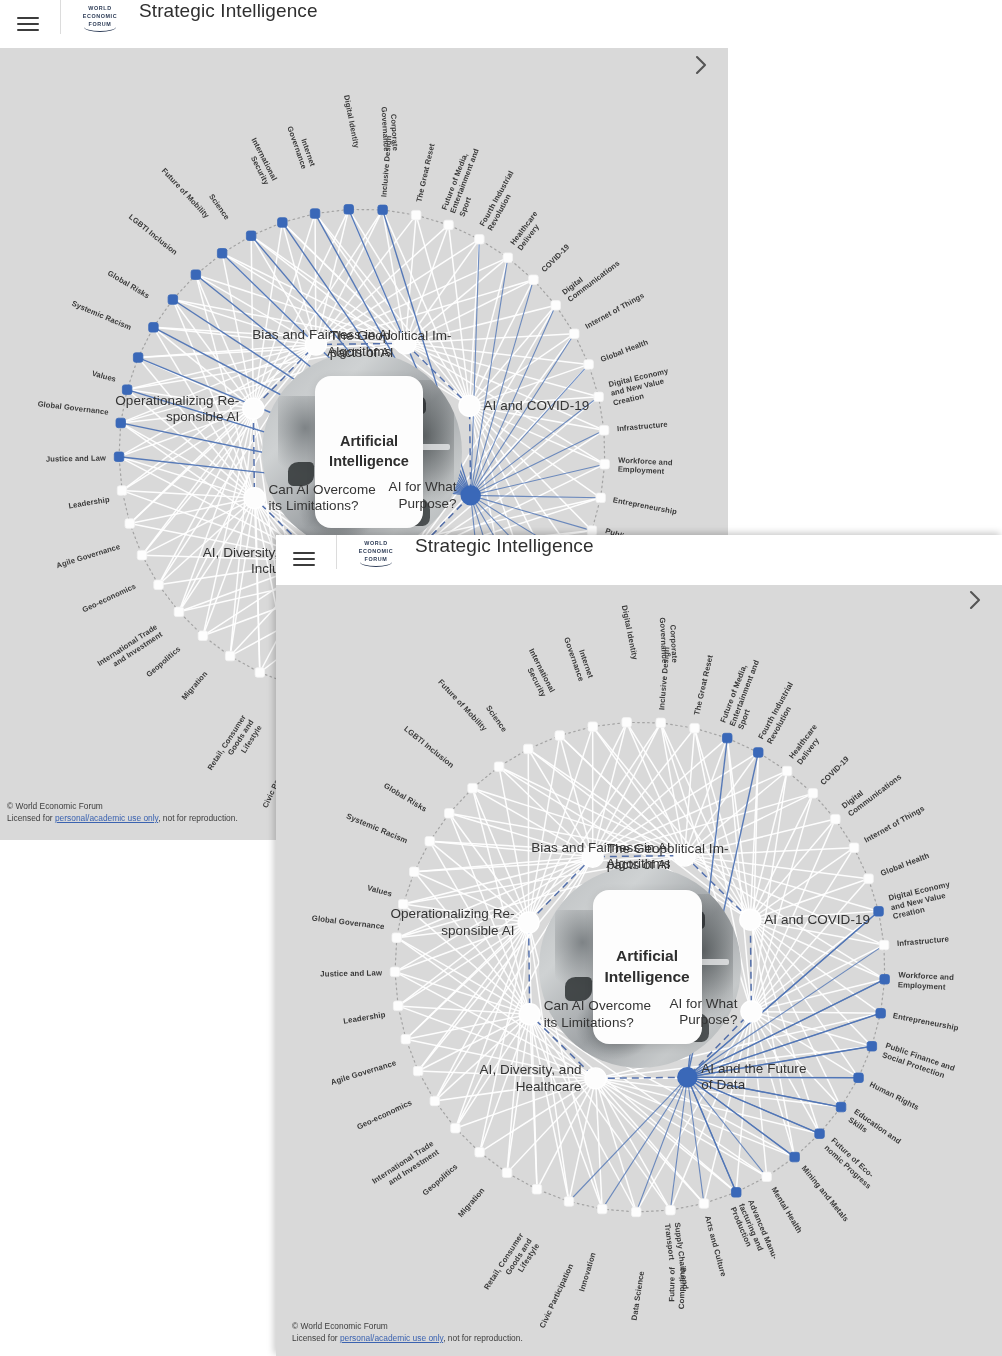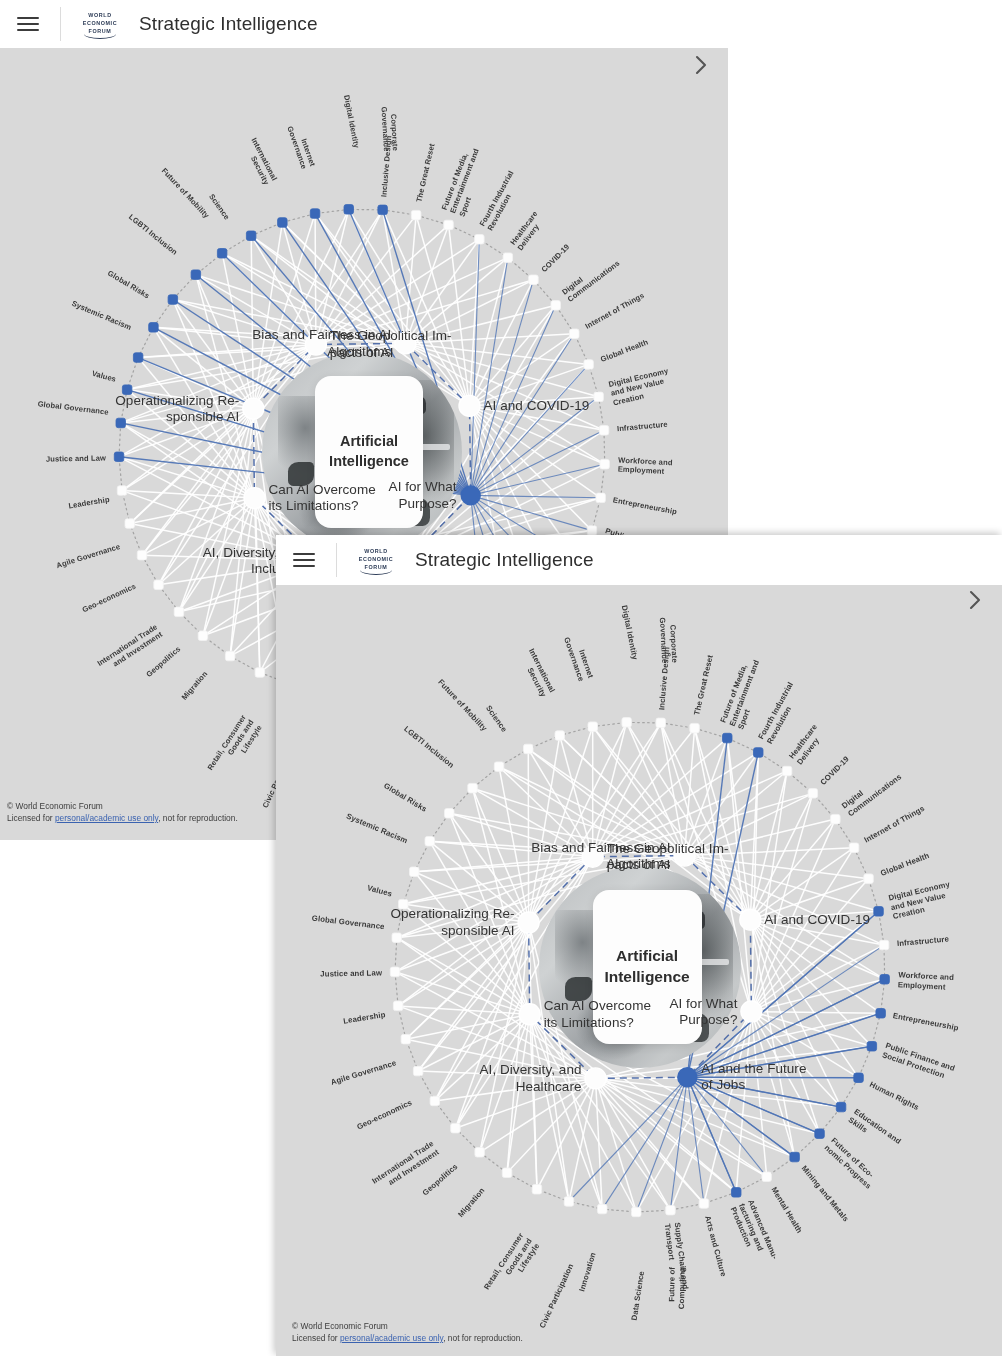--- a/index.html
+++ b/index.html
@@ -6,21 +6,21 @@
   body{width:1002px;height:1356px;position:relative;overflow:hidden;
        font-family:"Liberation Sans","DejaVu Sans",sans-serif;}
 
   
   .window{position:absolute;background:#d9d9d9;overflow:hidden;}
   .win-top{left:0;top:0;width:728px;height:840px;}
   .win-bottom{left:276px;top:535px;width:726px;height:821px;
               box-shadow:-2px -2px 7px rgba(0,0,0,.22);}
 
   .appbar{position:absolute;left:0;top:0;width:100%;height:48px;background:#fff;
-          display:flex;align-items:center;box-sizing:border-box;}
+          display:flex;box-sizing:border-box;}
   .win-bottom .appbar{height:50px;}
 
   .hamburger{width:44px;height:48px;display:flex;flex-direction:column;
              justify-content:center;align-items:center;gap:4px;cursor:pointer;
              margin-left:6px;}
   .hamburger i{display:block;width:22px;height:2px;background:#3c3c3c;border-radius:1px;}
 
   .bar-sep{width:1px;height:34px;background:#dcdcdc;margin:0 0 0 10px;}
 
   .wef-logo{margin-left:14px;width:50px;height:34px;display:flex;flex-direction:column;
@@ -784,21 +784,21 @@
 Governance</div>
       <div class="olabel" style="left: 314.197px; top: 178.852px; text-align: right; transform: translateY(-50%) rotate(438.87deg) translateX(-100%); transform-origin: 100% 50%;">Digital Identity</div>
       <div class="olabel" style="left: 349.913px; top: 174.385px; text-align: right; transform: translateY(-50%) rotate(446.87deg) translateX(-100%); transform-origin: 100% 50%;">Corporate
 Governance</div>
       <div class="hublabel l" style="white-space: pre; top: 320.56px; right: 331.49px; transform: translateY(-50%);">Bias and Fairness in AI
 Algorithms</div>
       <div class="hublabel r" style="white-space: pre; top: 384.674px; left: 488.273px; transform: translateY(-50%);">AI and COVID-19</div>
       <div class="hublabel l" style="white-space: pre; top: 476.51px; right: 264.56px; transform: translateY(-50%);">AI for What
 Purpose?</div>
       <div class="hublabel r" style="white-space: pre; top: 542.273px; left: 425.326px; transform: translateY(-50%);">AI and the Future
-of Jobs</div>
+of Data</div>
       <div class="hublabel l" style="white-space: pre; top: 543.44px; right: 420.51px; transform: translateY(-50%);">AI, Diversity, and
 Healthcare</div>
       <div class="hublabel r" style="white-space: pre; top: 479.326px; left: 267.727px; transform: translateY(-50%);">Can AI Overcome
 its Limitations?</div>
       <div class="hublabel l" style="white-space: pre; top: 387.49px; right: 487.44px; transform: translateY(-50%);">Operationalizing Re-
 sponsible AI</div>
       <div class="hublabel r" style="white-space: pre; top: 321.727px; left: 330.674px; transform: translateY(-50%);">The Geopolitical Im-
 pacts of AI</div>
     </div>
 

